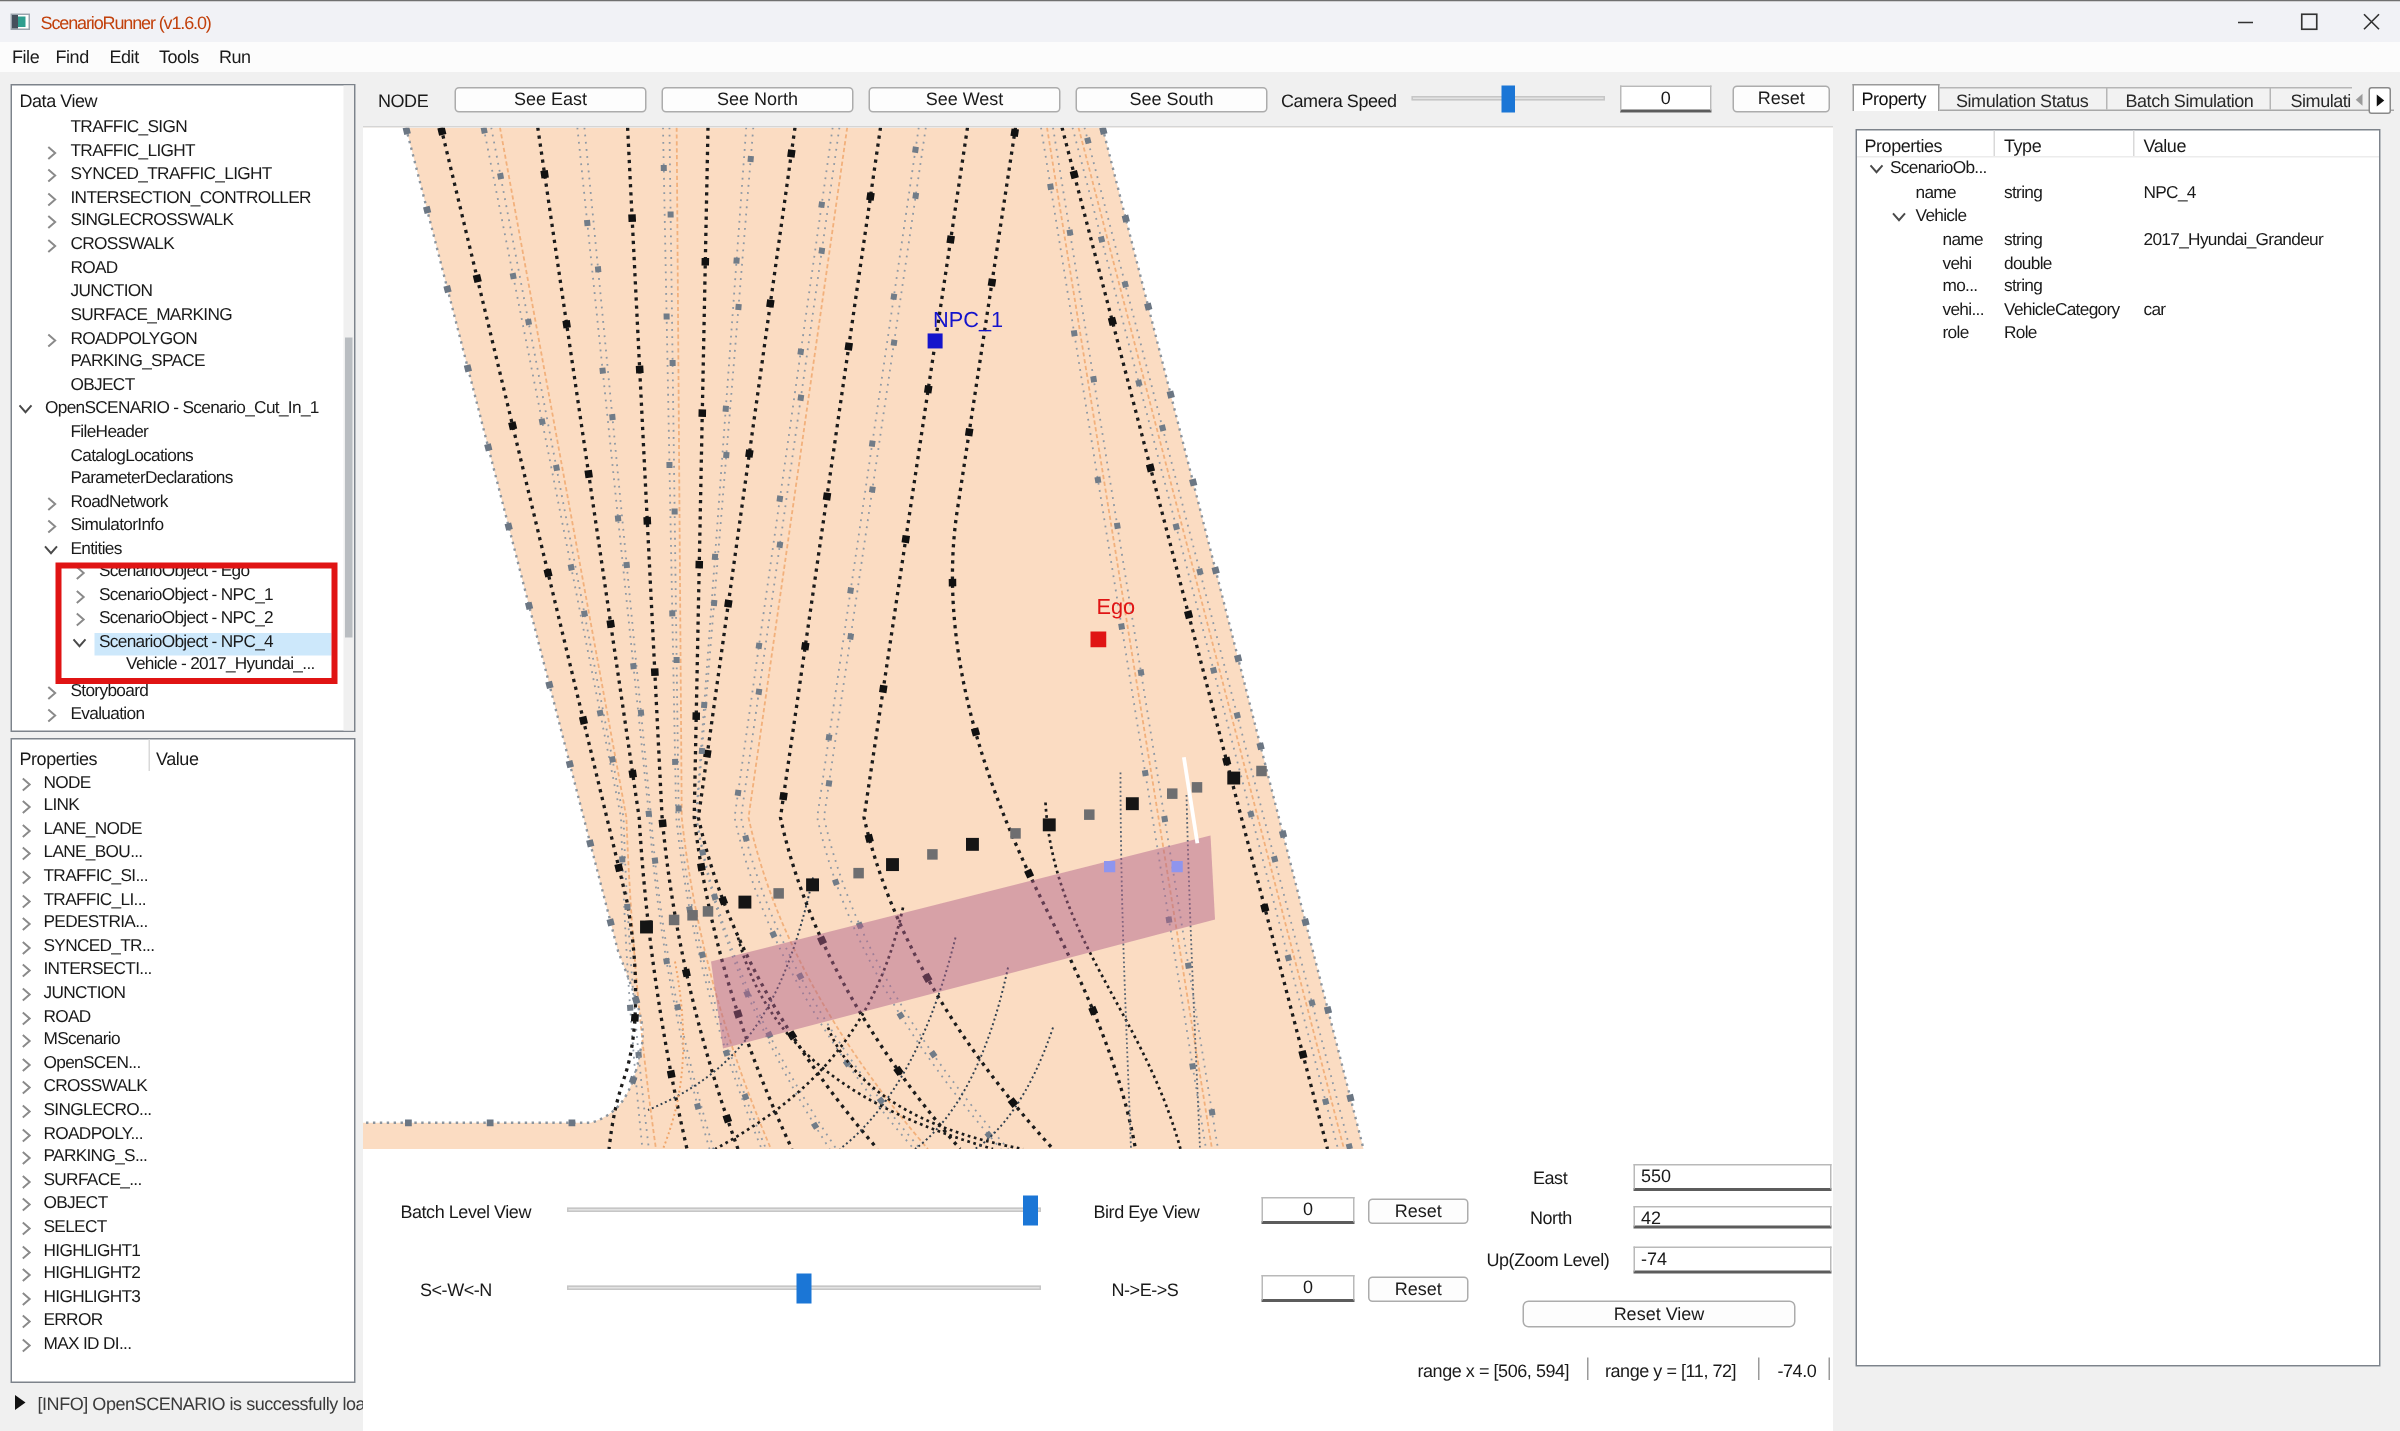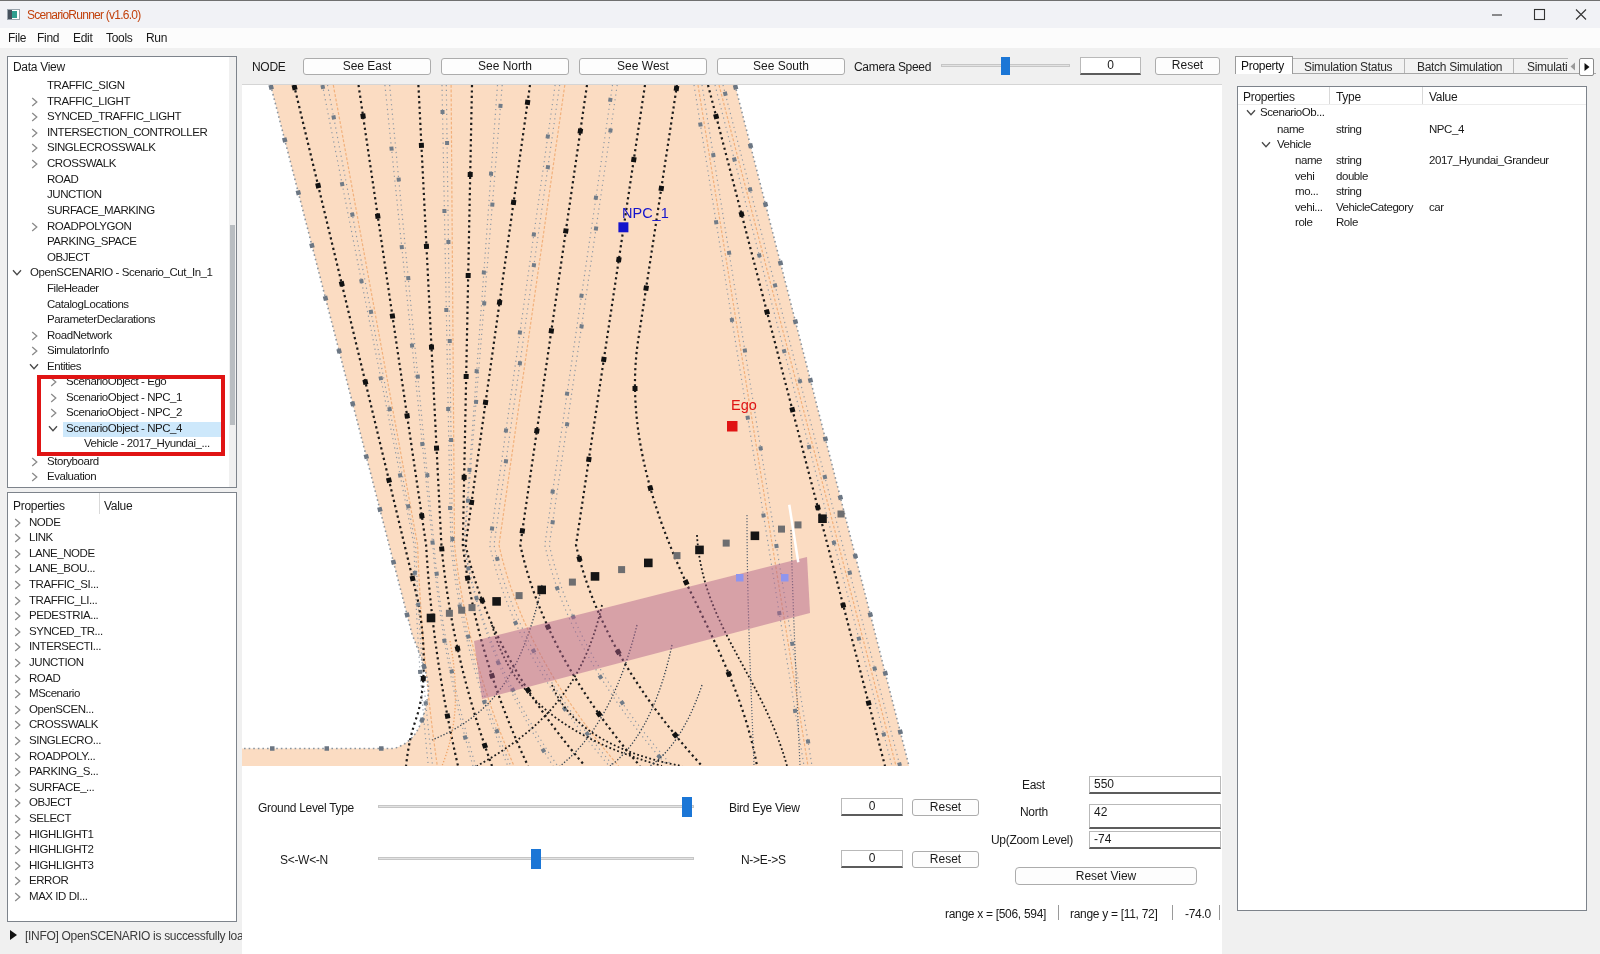--- a/index.html
+++ b/index.html
@@ -319,36 +319,36 @@
 <rect x="595.5" y="425.5" width="7.0" height="7.0" fill="#6e6e70"></rect>
 <rect x="494" y="489" width="7.5" height="7.5" fill="#8f95ee"></rect>
 <rect x="539" y="489" width="7.5" height="7.5" fill="#8f95ee"></rect>
 <path d="M546,420 L548.5,419.6 L557.5,477 L555,477.4 Z" fill="#fff"></path>
 <rect x="376.4" y="137.3" width="10" height="10" fill="#1414cc"></rect>
 <text x="380" y="133" font-family="Liberation Sans, sans-serif" font-size="14.5" fill="#1414cc">NPC_1</text>
 <rect x="485" y="336" width="10.5" height="10.5" fill="#e01414"></rect>
 <text x="489" y="324.5" font-family="Liberation Sans, sans-serif" font-size="14.5" fill="#e01414">Ego</text>
 </svg>
 </div>
-<div class="ab t12" style="left:256px;top:801px;width:98px;text-align:right">Ground Level Type</div>
+<div class="ab t12" style="left:256px;top:801px;width:98px;text-align:right">Batch Level View</div>
 <div class="ab" style="left:378px;top:805px;width:316px;height:3px;background:#e2e2e2;border:1px solid #c6c6c6"></div>
 <div class="ab" style="left:682px;top:797px;width:9.5px;height:20px;background:#1b76d6"></div>
 <div class="ab t12" style="left:729px;top:801px">Bird Eye View</div>
 <div class="inp" style="left:841px;top:797.5px;width:62px;height:18.5px;text-align:center;line-height:15px">0</div>
 <div class="btn" style="left:912px;top:798.5px;width:67px;height:17.5px">Reset</div>
 <div class="ab t12" style="left:280px;top:853px">S&lt;-W&lt;-N</div>
 <div class="ab" style="left:378px;top:857px;width:316px;height:3px;background:#e2e2e2;border:1px solid #c6c6c6"></div>
 <div class="ab" style="left:531px;top:849px;width:9.5px;height:20px;background:#1b76d6"></div>
 <div class="ab t12" style="left:741px;top:853px">N-&gt;E-&gt;S</div>
 <div class="inp" style="left:841px;top:849.5px;width:62px;height:18.5px;text-align:center;line-height:15px">0</div>
 <div class="btn" style="left:912px;top:850.5px;width:67px;height:17.5px">Reset</div>
 <div class="ab t12" style="left:1022px;top:778px">East</div>
 <div class="inp" style="left:1089px;top:776px;width:132px;height:17.5px;line-height:15px;padding-left:4px">550</div>
 <div class="ab t12" style="left:1020px;top:805px">North</div>
-<div class="inp" style="left:1089px;top:804px;width:132px;height:25px;line-height:15px;padding-left:4px">42</div>
+<div class="inp" style="left:1089px;top:804px;width:132px;height:15px;line-height:15px;padding-left:4px">42</div>
 <div class="ab t12" style="left:991px;top:833px">Up(Zoom Level)</div>
 <div class="inp" style="left:1089px;top:831px;width:132px;height:17.5px;line-height:15px;padding-left:4px">-74</div>
 <div class="btn" style="left:1015px;top:867px;width:182px;height:18px;border-radius:4px;line-height:16px">Reset View</div>
 <div class="ab t12" style="left:945px;top:907px">range x = [506, 594]</div>
 <div class="ab" style="left:1058px;top:905px;width:1px;height:15px;background:#9a9a9a"></div>
 <div class="ab t12" style="left:1070px;top:907px">range y = [11, 72]</div>
 <div class="ab" style="left:1172px;top:905px;width:1px;height:15px;background:#9a9a9a"></div>
 <div class="ab t12" style="left:1185px;top:907px">-74.0</div>
 <div class="ab" style="left:1219px;top:905px;width:1px;height:15px;background:#9a9a9a"></div>
 <div class="ab" style="left:1292px;top:57.5px;width:276px;height:15.5px;background:#f2f2f2;border-top:1px solid #b6b6b6"></div>

